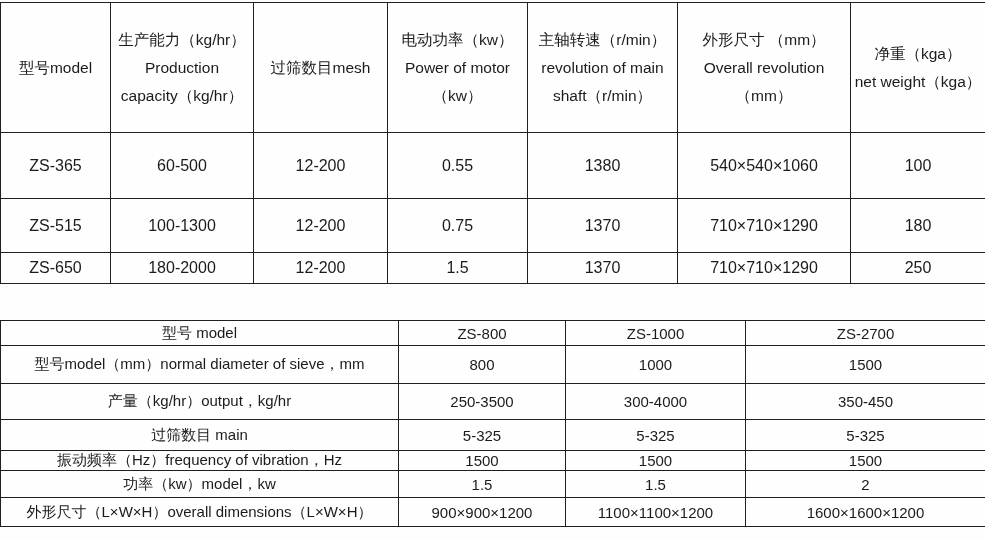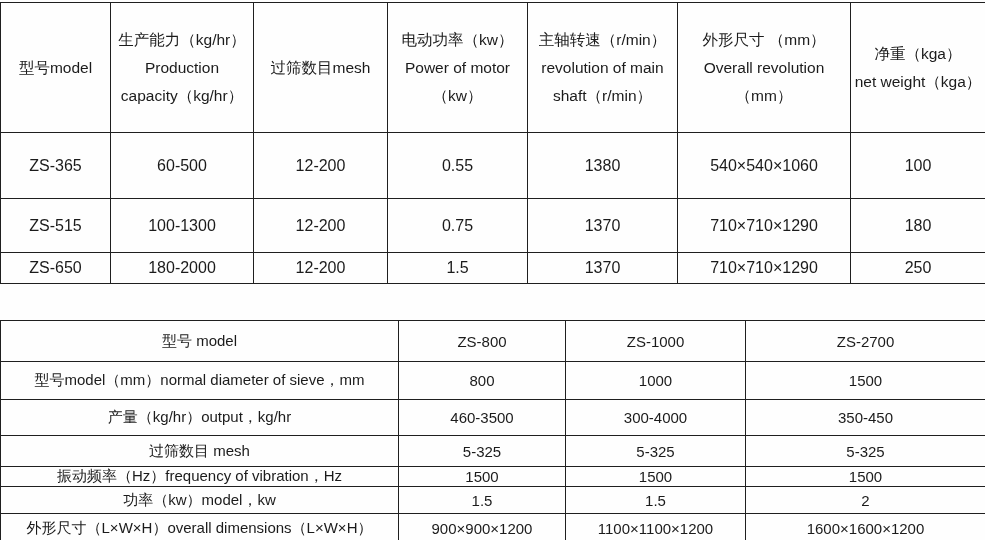--- a/index.html
+++ b/index.html
@@ -113,40 +113,40 @@
     </table>
 
   <table id="table2">
     <colgroup>
       <col style="width:398px">
         <col style="width:167px">
         <col style="width:180px">
         <col style="width:240px">
     </colgroup>
     <tbody>
-        <tr style="height:41px">
+        <tr style="height:25px">
       <td>型号  model</td>
       <td>ZS-800</td>
       <td>ZS-1000</td>
       <td>ZS-2700</td>
     </tr>
     <tr style="height:38px">
       <td>型号model（mm）normal diameter of sieve，mm</td>
       <td>800</td>
       <td>1000</td>
       <td>1500</td>
     </tr>
     <tr style="height:36px">
       <td>产量（kg/hr）output，kg/hr</td>
-      <td>460-3500</td>
+      <td>250-3500</td>
       <td>300-4000</td>
       <td>350-450</td>
     </tr>
     <tr style="height:31px">
-      <td>过筛数目 mesh</td>
+      <td>过筛数目 main</td>
       <td>5-325</td>
       <td>5-325</td>
       <td>5-325</td>
     </tr>
     <tr style="height:19px">
       <td>振动频率（Hz）frequency of vibration，Hz</td>
       <td>1500</td>
       <td>1500</td>
       <td>1500</td>
     </tr>

